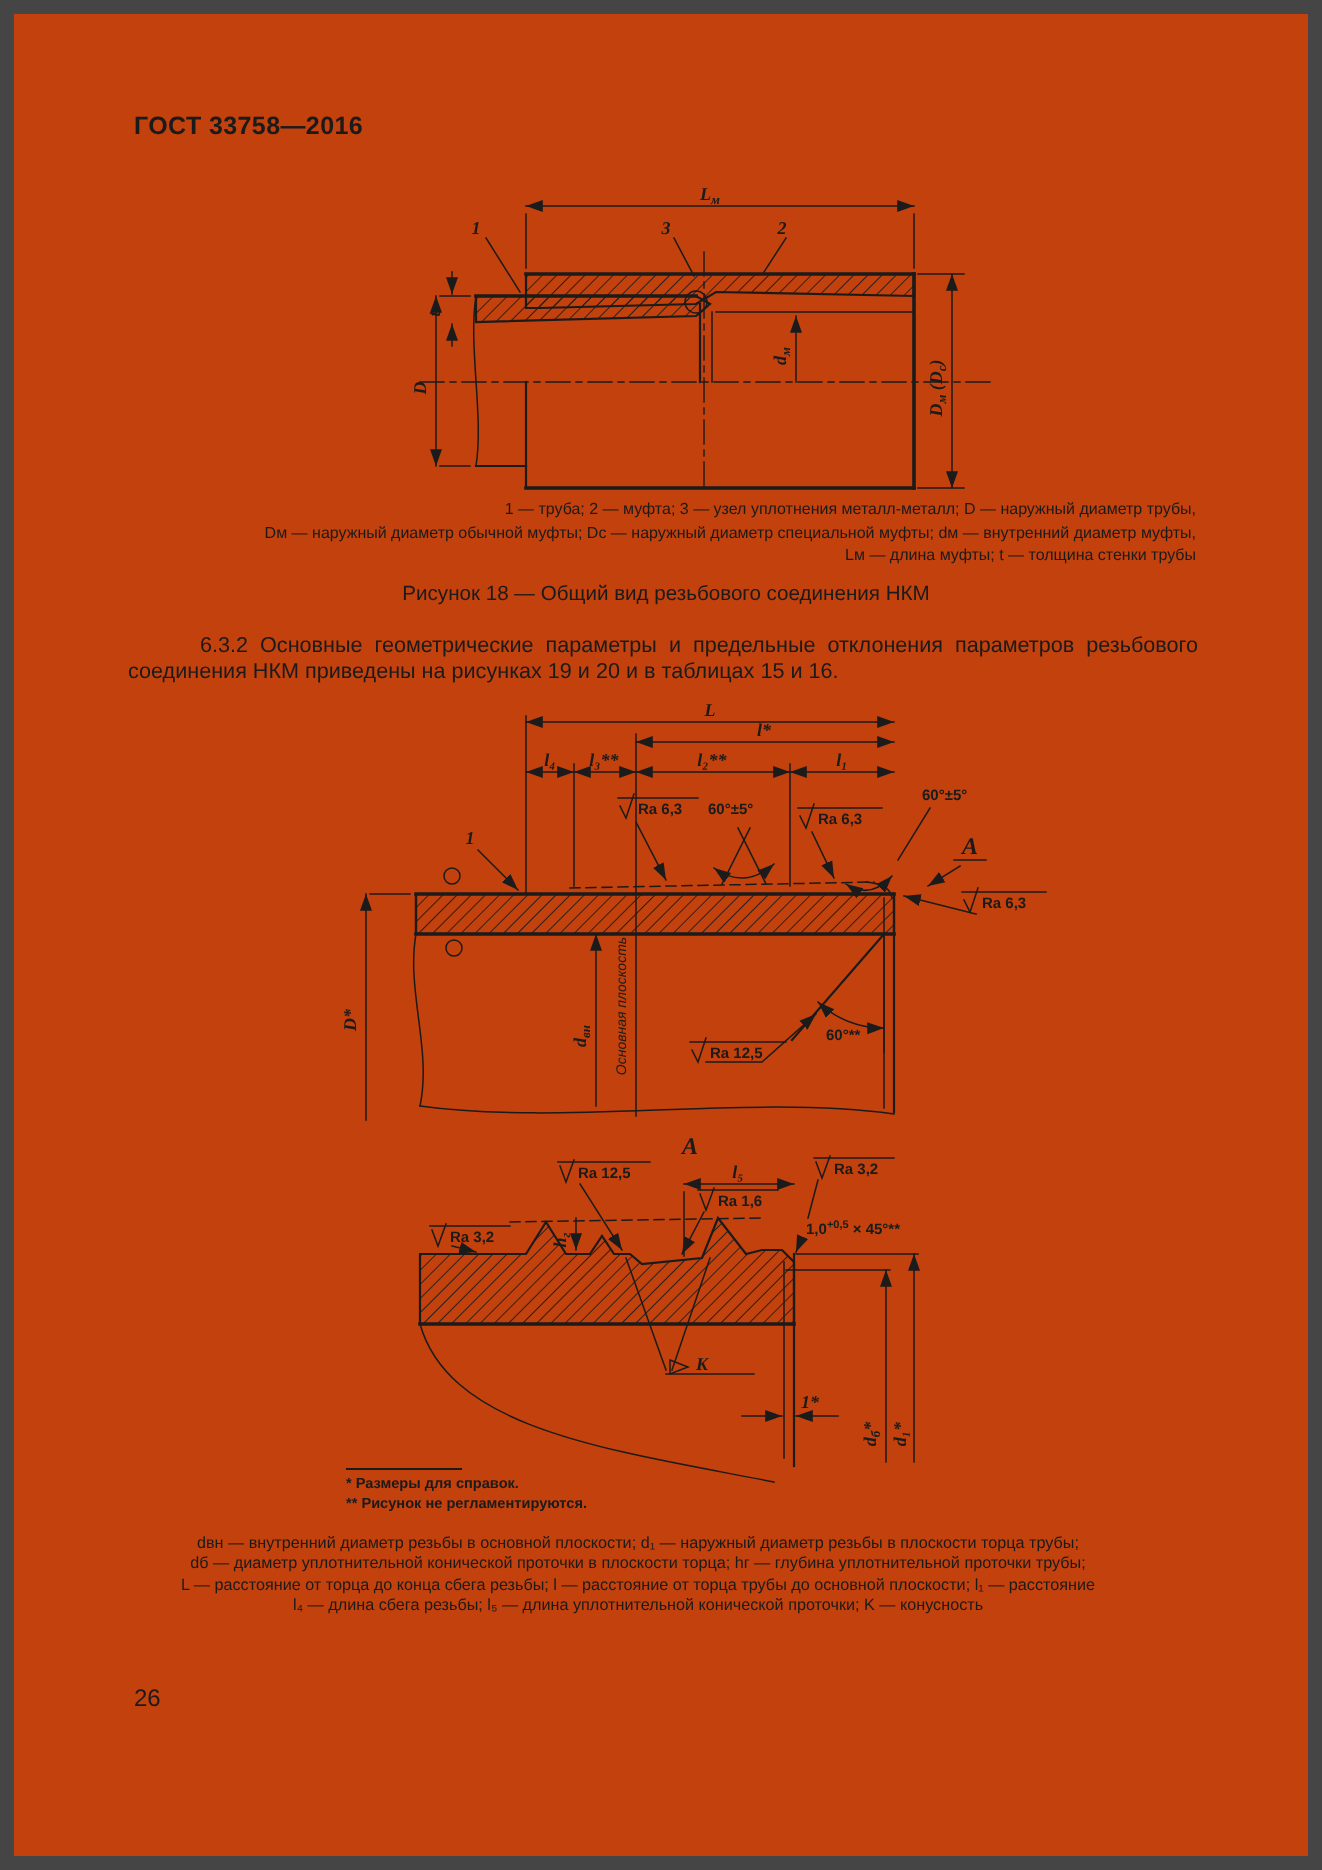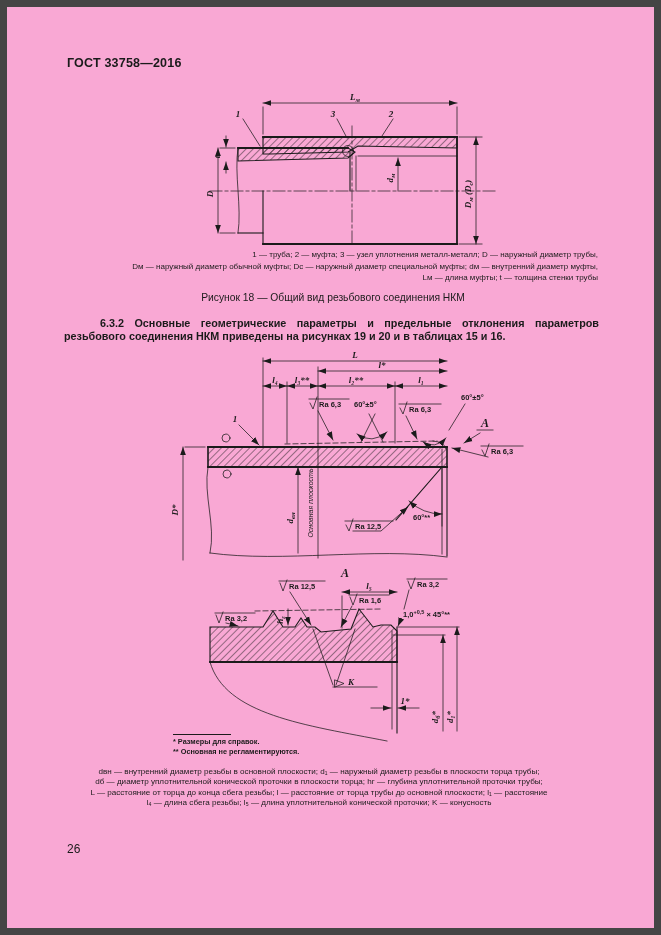--- a/index.html
+++ b/index.html
@@ -1,24 +1,24 @@
 <!DOCTYPE html>
 <html><head>
 <meta charset="utf-8">
 <style>
   html,body{margin:0;padding:0;background:#474747;}
-  .page{position:relative;width:661px;height:935px;margin:0 auto;background:#f9a8d4;
+  .page{position:relative;width:661px;height:935px;margin:0 auto;background:#c2410c;
         box-shadow:inset 0 0 0 7px #454545;overflow:hidden;
         font-family:"Liberation Sans",sans-serif;color:#1b1b1b;}
   .abs{position:absolute;}
   .hdr{left:67px;top:56px;font-size:12.5px;font-weight:bold;letter-spacing:.2px;}
   .cap{left:64px;width:534px;text-align:right;font-size:8px;line-height:11.5px;}
   .figtitle{left:66px;width:534px;text-align:center;font-size:10.3px;}
   .para{left:64px;top:317px;width:535px;font-size:10.8px;line-height:13px;
-        text-align:justify;text-indent:36px;font-weight:bold;}
+        text-align:justify;text-indent:36px;}
   .fnrule{left:173px;top:734px;width:58px;height:1px;background:#1b1b1b;}
   .fnote{left:173px;top:737px;font-size:7.3px;font-weight:bold;line-height:9.6px;}
   .legend{left:52px;top:767px;width:534px;font-size:8.1px;line-height:10.4px;text-align:center;}
   .pagenum{left:67px;top:842px;font-size:12px;}
   svg{position:absolute;overflow:visible;}
   svg text{fill:#1b1b1b;font-family:"Liberation Serif",serif;font-style:italic;
            font-weight:bold;font-size:9px;}
   svg text.ra{font-family:"Liberation Sans",sans-serif;font-style:normal;font-weight:bold;font-size:7.5px;}
   svg text.bp{font-family:"Liberation Sans",sans-serif;font-style:italic;font-weight:normal;font-size:7px;}
   svg text.av{font-size:12px;}
@@ -221,21 +221,21 @@
     <text x="88" y="55" transform="rotate(-90 88 55)" text-anchor="middle"><tspan>h</tspan><tspan class="sb" dy="2">г</tspan></text>
     <text x="153" y="120">K</text>
     <text x="210" y="139" text-anchor="middle">1*</text>
     <text x="243" y="152" transform="rotate(-90 243 152)" text-anchor="middle"><tspan>d</tspan><tspan class="sb" dy="2">б</tspan><tspan dy="-2">*</tspan></text>
     <text x="258" y="152" transform="rotate(-90 258 152)" text-anchor="middle">d₁*</text>
   </svg>
 
   <div class="abs fnrule"></div>
   <div class="abs fnote">
     <div>* Размеры для справок.</div>
-    <div>** Основная не регламентируются.</div>
+    <div>** Рисунок не регламентируются.</div>
   </div>
 
   <div class="abs legend">
     <div>dвн — внутренний диаметр резьбы в основной плоскости; d₁ — наружный диаметр резьбы в плоскости торца трубы;</div>
     <div>dб — диаметр уплотнительной конической проточки в плоскости торца; hг — глубина уплотнительной проточки трубы;</div>
     <div>L — расстояние от торца до конца сбега резьбы; l — расстояние от торца трубы до основной плоскости; l₁ — расстояние</div>
     <div>l₄ — длина сбега резьбы; l₅ — длина уплотнительной конической проточки; K — конусность</div>
   </div>
 
 

